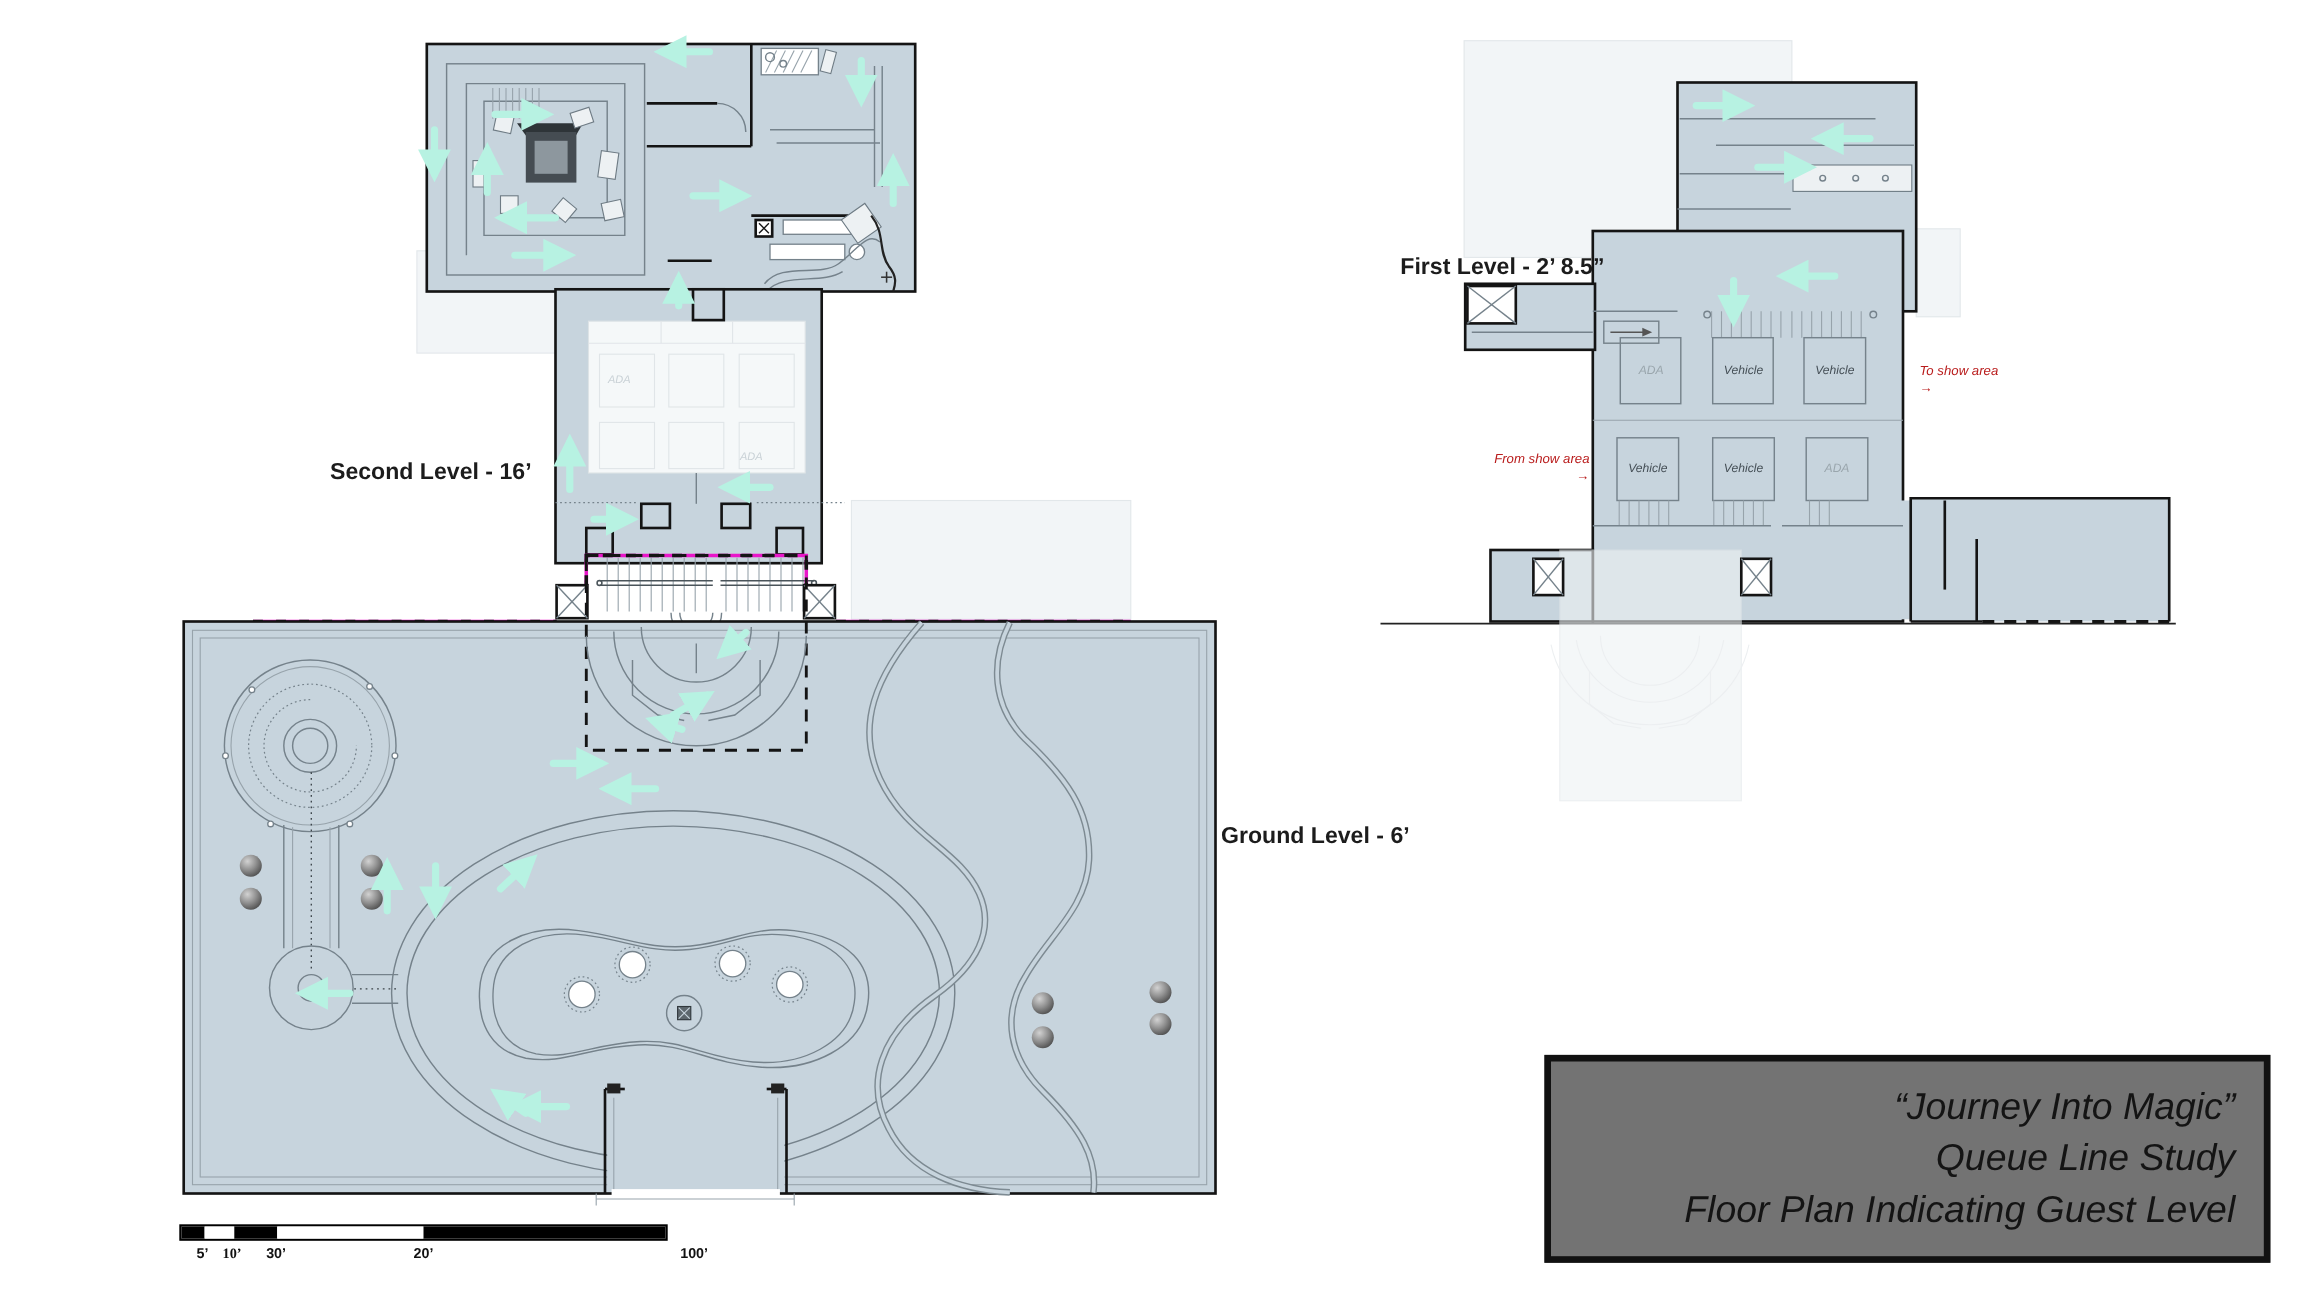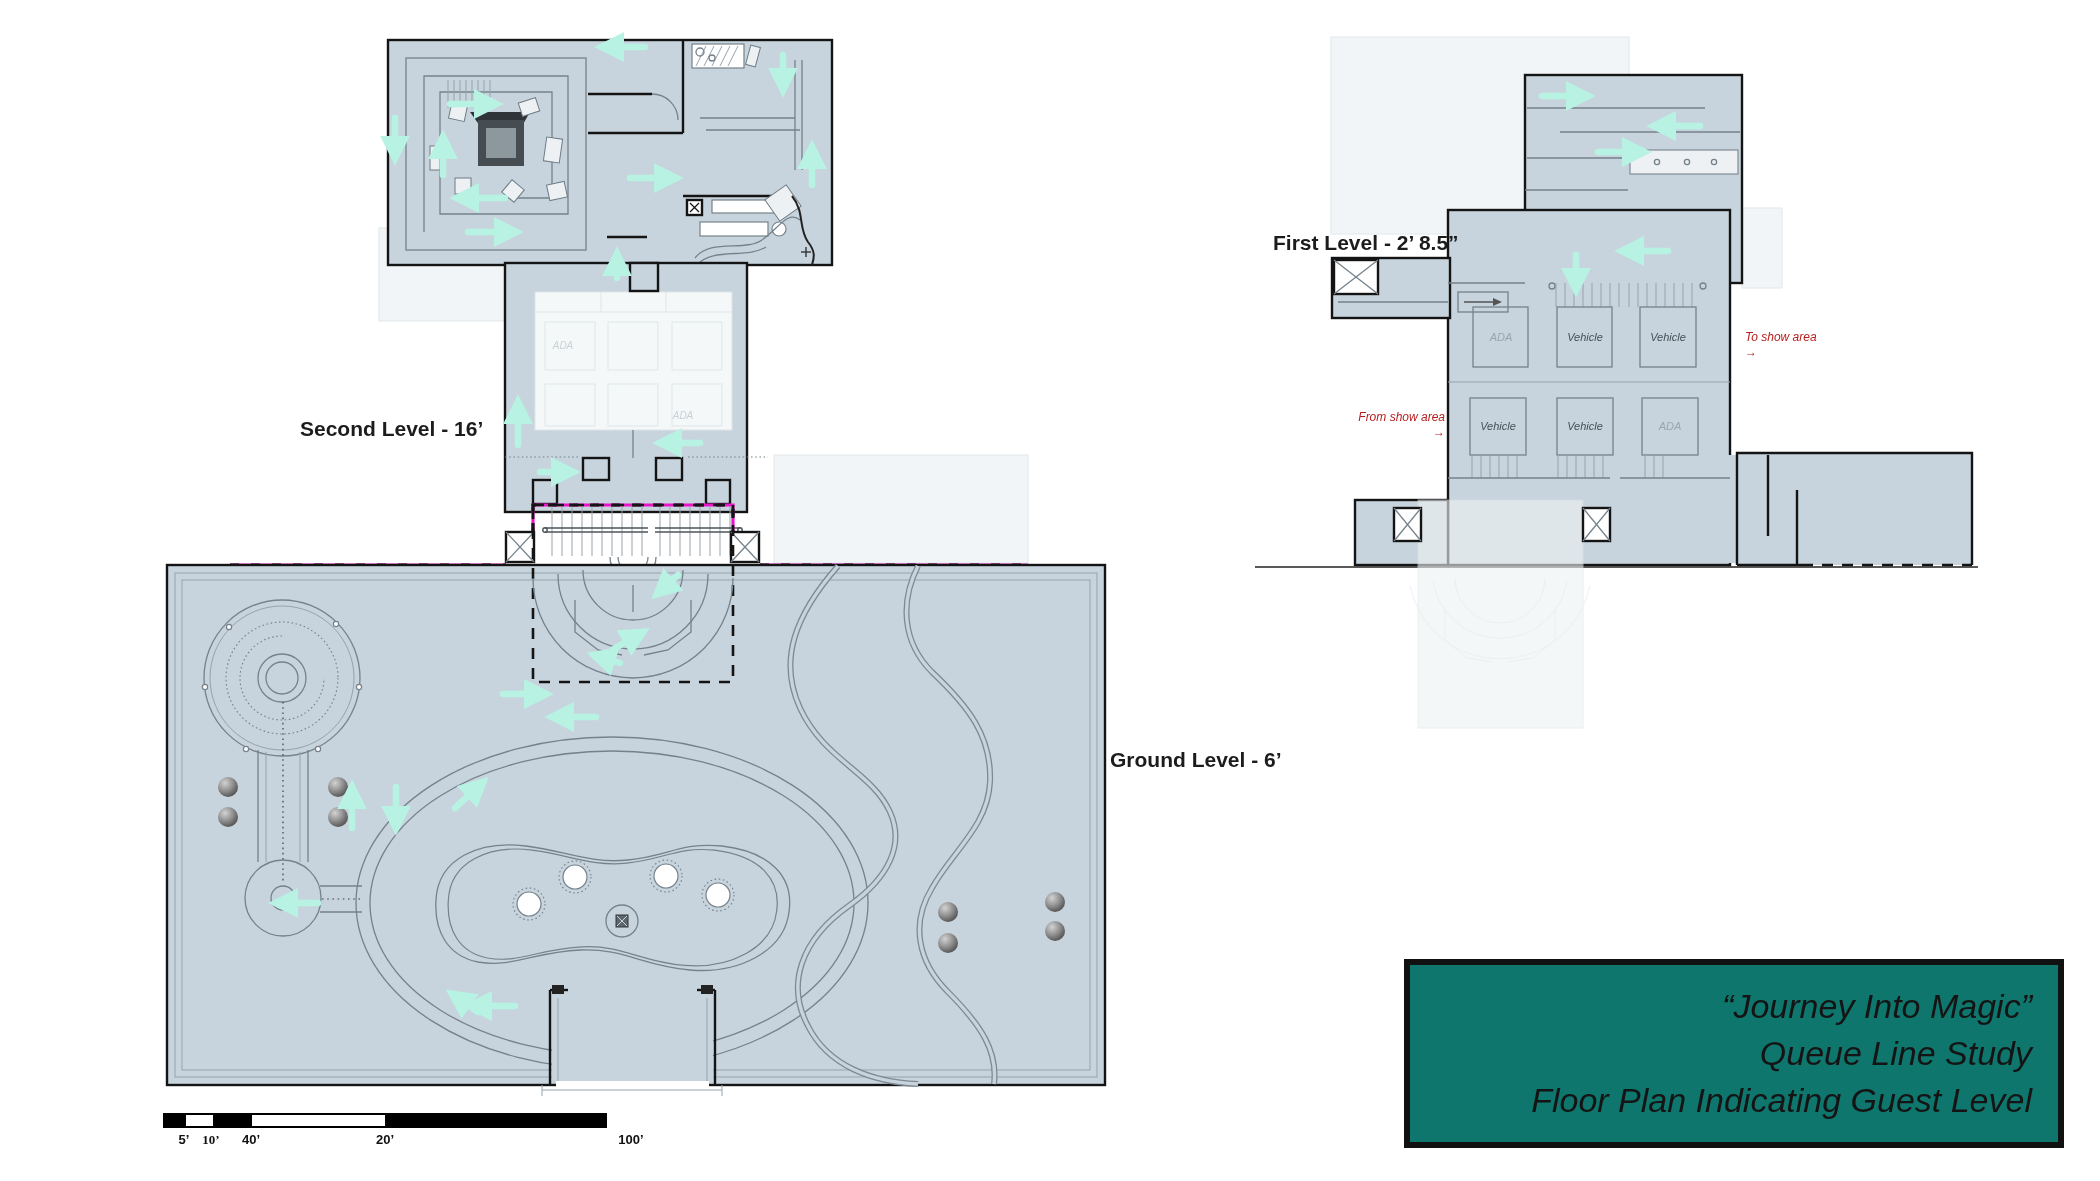--- a/index.html
+++ b/index.html
@@ -26,21 +26,21 @@
   .bdash{stroke:#141414;stroke-width:2.6;stroke-dasharray:11 9;fill:none;}
   .dotl{stroke:#3a4247;stroke-width:1.2;stroke-dasharray:1.6 3.6;fill:none;}
   .dotc{stroke:var(--detail-line);stroke-width:1.1;stroke-dasharray:1.6 2.6;fill:none;}
   .lbl{position:absolute;font-weight:bold;font-size:21px;color:#1c1c1c;white-space:nowrap;}
   .ann{position:absolute;font-style:italic;font-size:12px;color:#b91c1c;line-height:15px;}
   .bay{position:absolute;width:64px;text-align:center;font-style:italic;font-size:11px;color:#454f56;}
   .bay.ada{color:#9aa6ad;}
   .bay.ghosted{color:#c9d1d6;font-size:10px;}
   .tick{position:absolute;transform:translateX(-50%);font-weight:bold;font-size:13px;color:#111;}
   #titleblock{position:absolute;left:1404px;top:959px;width:660px;height:189px;border:6px solid #111;
-      box-sizing:border-box;background:#0f766e;display:flex;flex-direction:column;justify-content:center;}
+      box-sizing:border-box;background:#737373;display:flex;flex-direction:column;justify-content:center;}
   #titleblock div{ text-align:right;padding-right:26px;font-style:italic;font-size:34px;
       line-height:47px;color:#141414;font-family:"Liberation Sans",sans-serif;}
   #scalebar{position:absolute;left:163px;top:1113px;width:444px;height:15px;border:2px solid #000;
       box-sizing:border-box;display:flex;}
   #scalebar .seg{height:100%;}
 </style>
 </head>
 <body>
 
 <div id="stage">
@@ -468,21 +468,21 @@
 
   <div id="scalebar">
     <div class="seg" style="width:21px;background:#000;"></div>
     <div class="seg" style="width:27px;background:#fff;"></div>
     <div class="seg" style="width:40px;background:#000;"></div>
     <div class="seg" style="width:134px;background:#fff;"></div>
     <div class="seg" style="width:222px;background:#000;"></div>
   </div>
   <div class="tick" style="left:184px;top:1132px;">5’</div>
   <div class="tick" style="left:211px;top:1132px;font-family:Liberation Serif, serif;">10’</div>
-  <div class="tick" style="left:251px;top:1132px;">40’</div>
+  <div class="tick" style="left:251px;top:1132px;">30’</div>
   <div class="tick" style="left:385px;top:1132px;">20’</div>
   <div class="tick" style="left:631px;top:1132px;">100’</div>
 
   <div id="titleblock">
     <div>“Journey Into Magic”</div>
     <div>Queue Line Study</div>
     <div>Floor Plan Indicating Guest Level</div>
   </div>
 </div>
 

